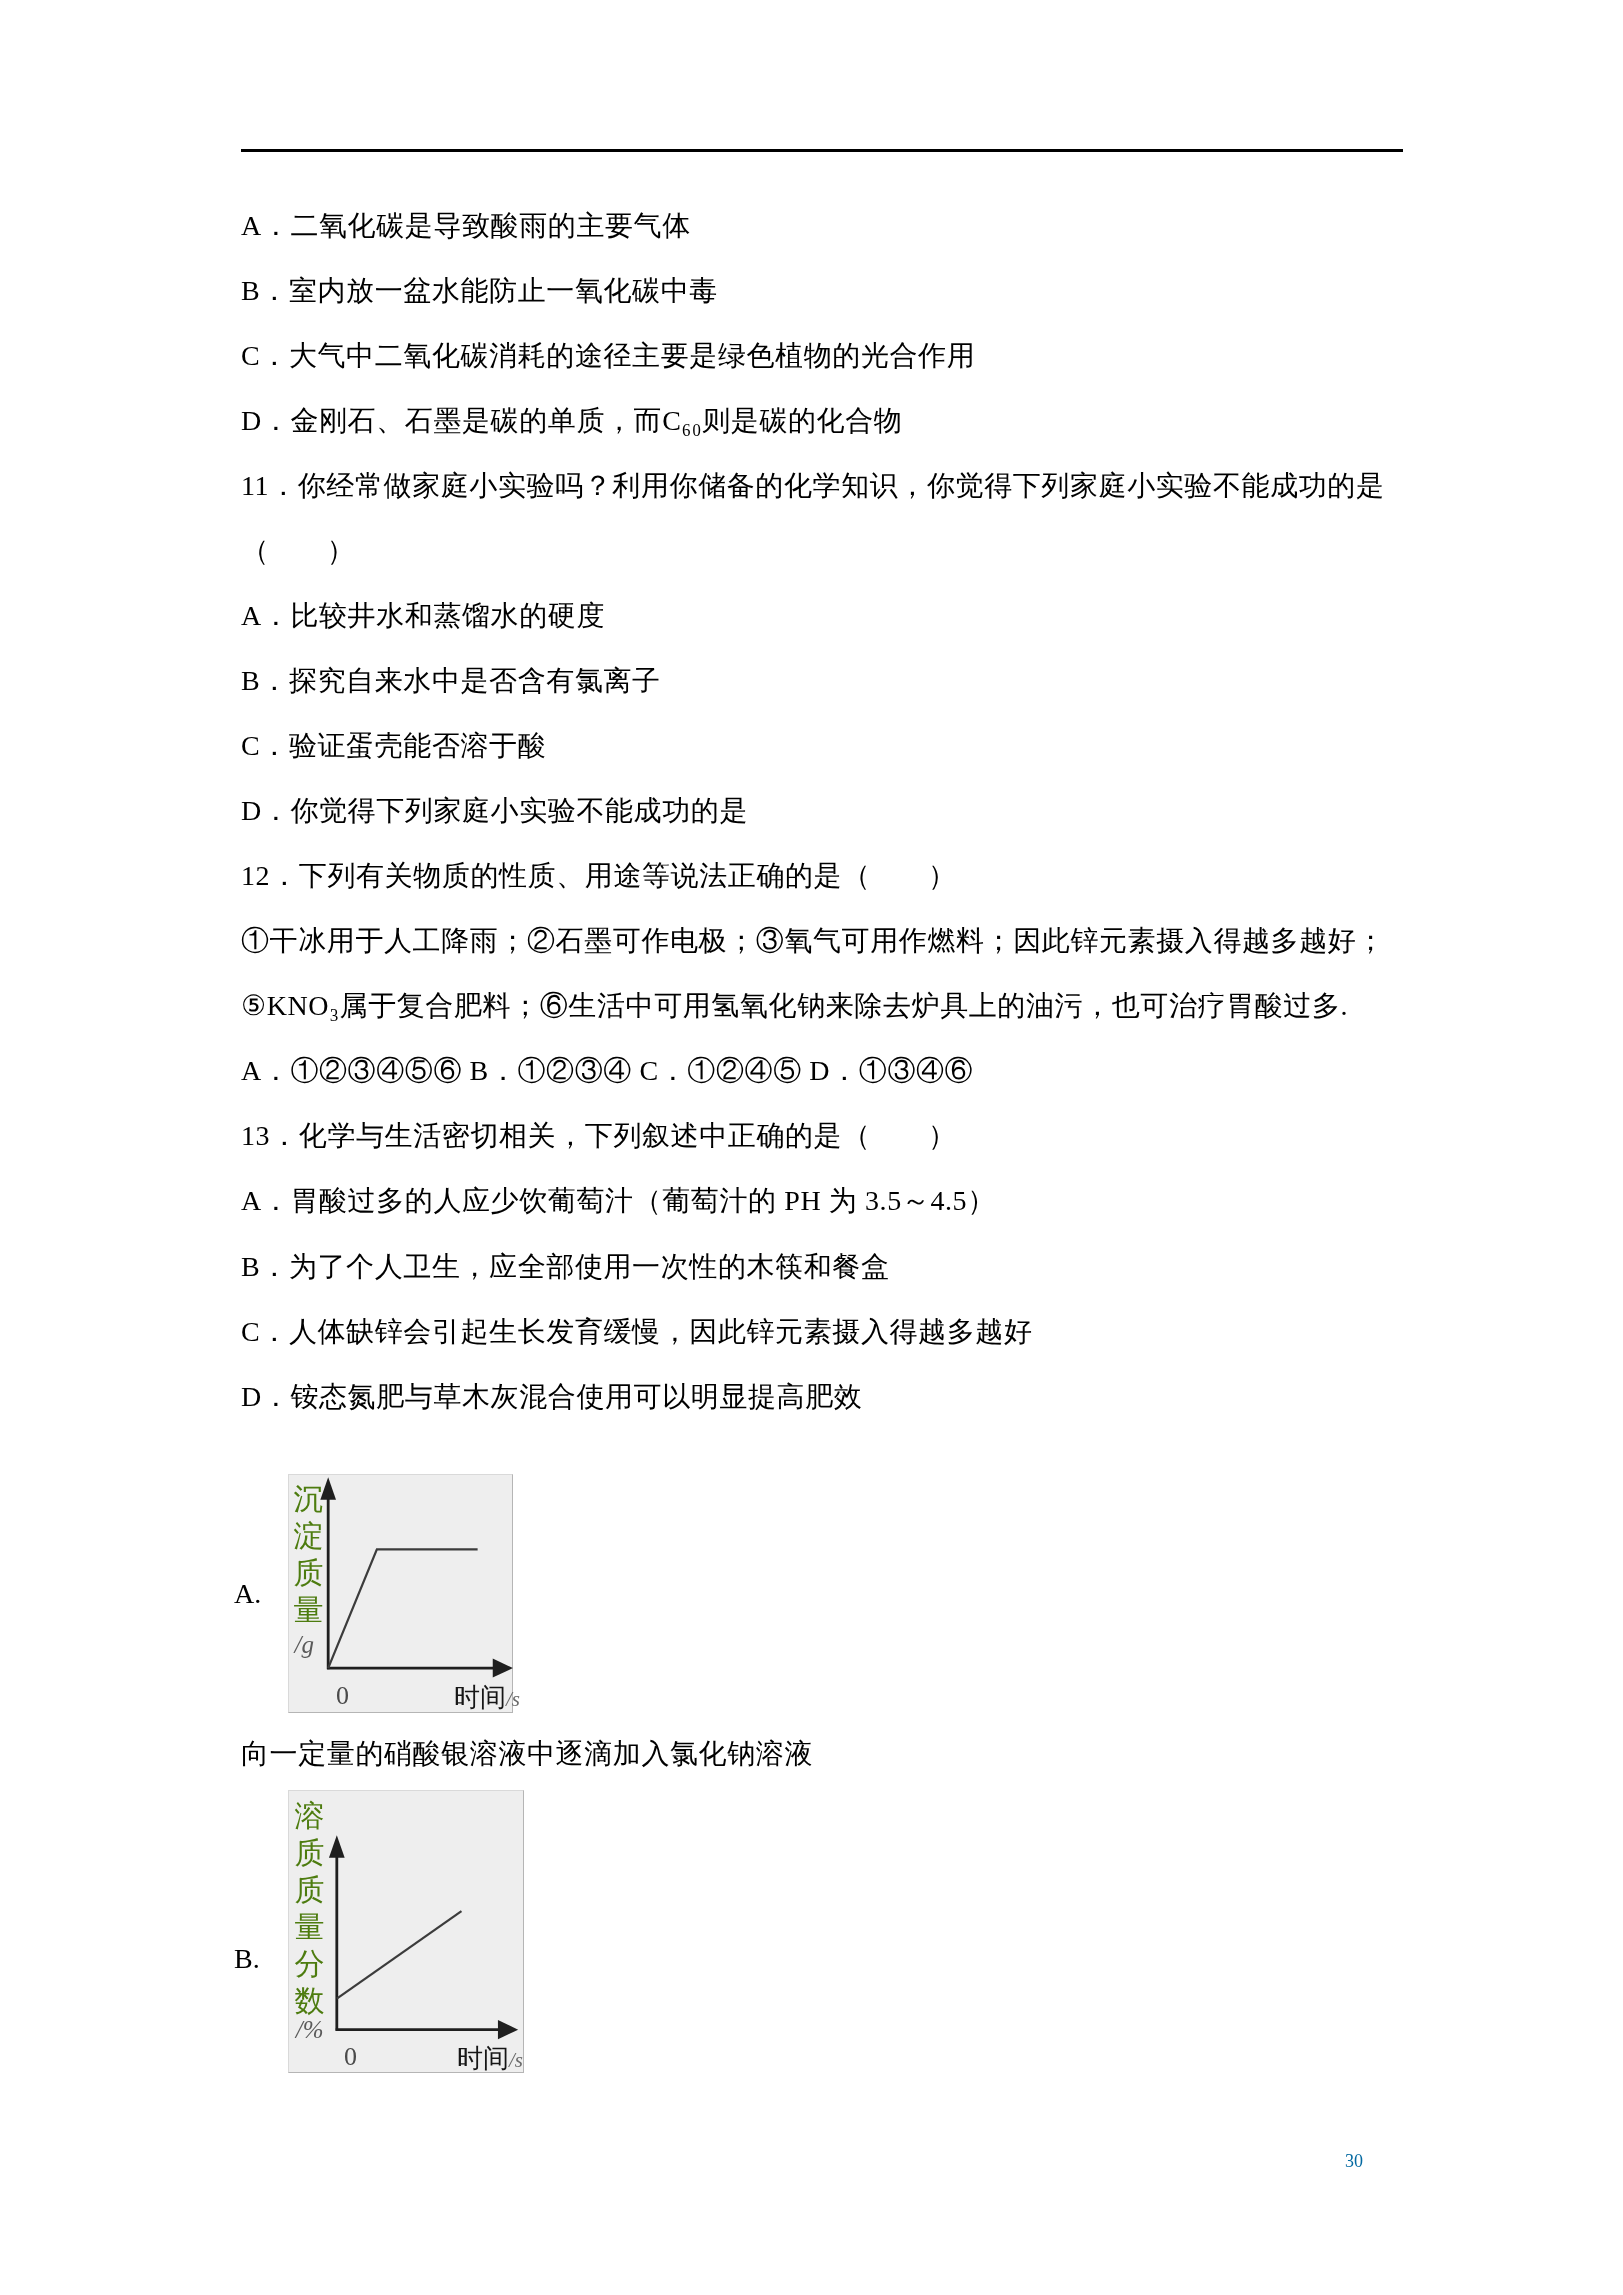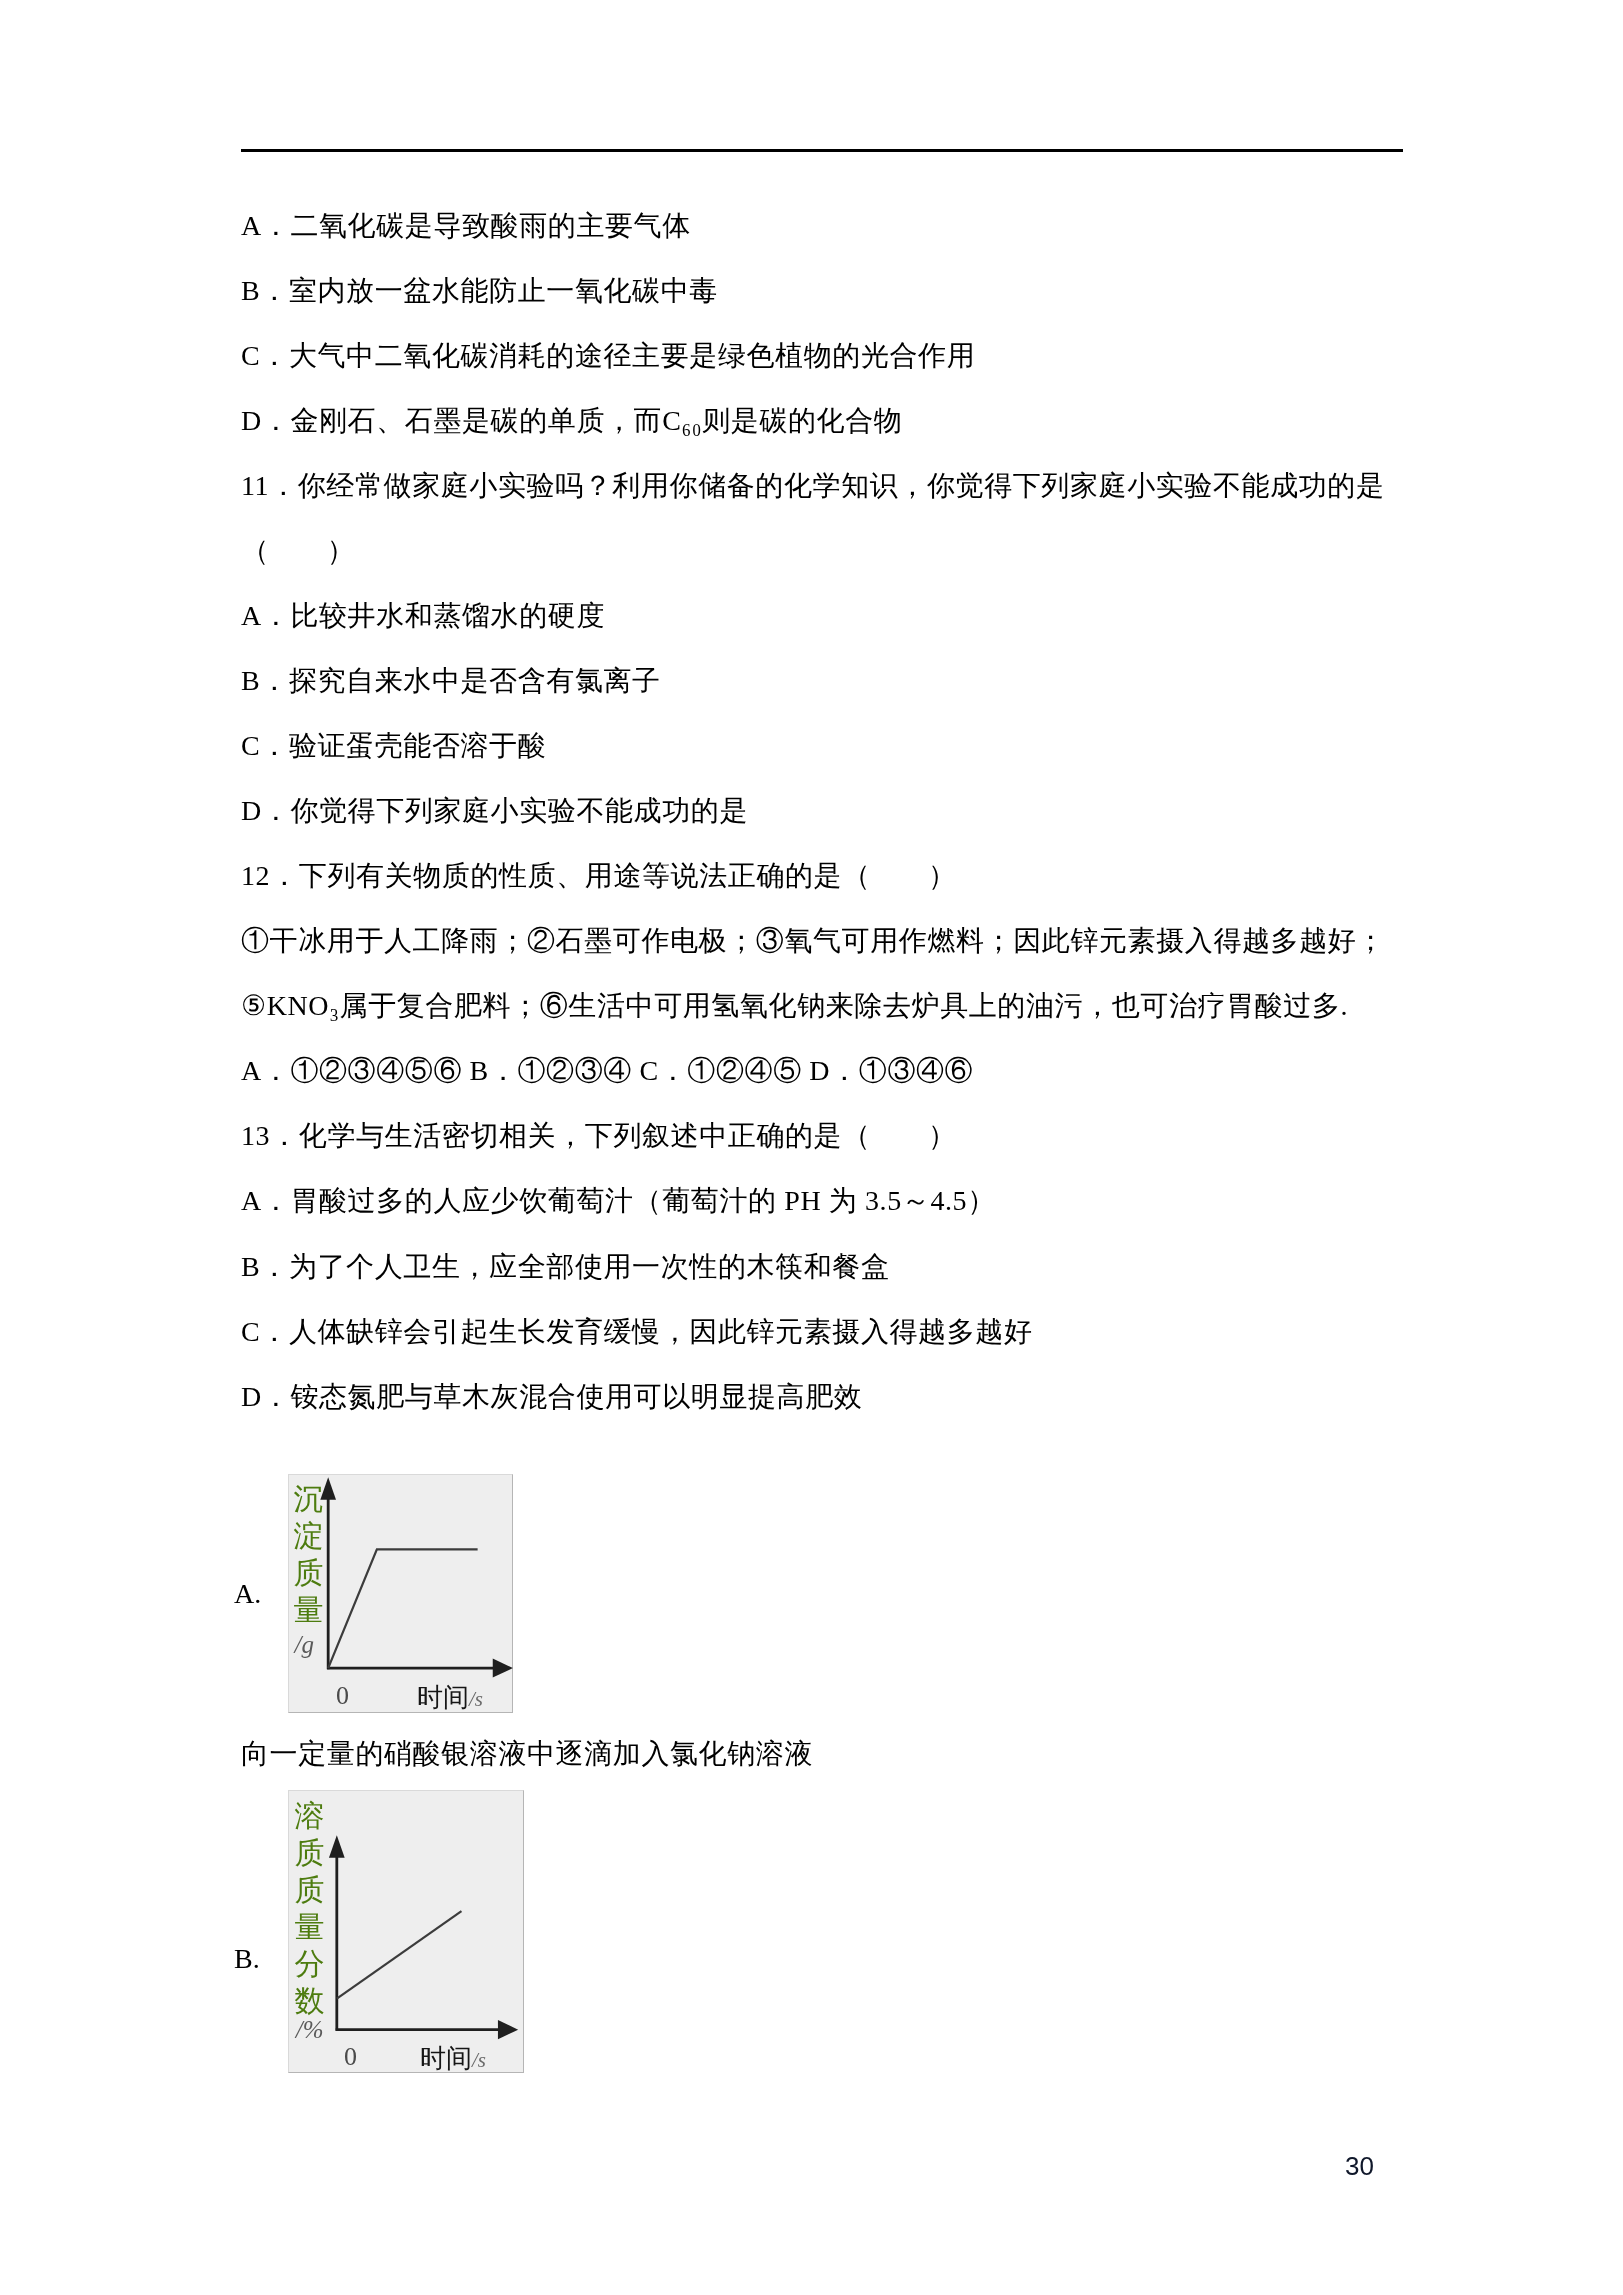--- a/index.html
+++ b/index.html
@@ -58,38 +58,39 @@
   .origin{
     position:absolute;
     font-size:26px;
     color:#4a4a4a;
   }
   .xlab{
     position:absolute;
     font-size:26px;
     color:#161616;
     white-space:pre;
+    margin-left:37px;
   }
   .xlab .unit{
     font-size:21px;
     color:#6a6a6a;
     font-style:italic;
   }
   .optlabel{
     position:absolute;
     font-size:28px;
     line-height:33px;
   }
   .pagenum{
     position:absolute;
     left:1345px;
     top:2151px;
-    font-family:Liberation Sans, sans-serif;
-    font-size:26px;
-    color:#0f172a;
+    font-family:Liberation Serif, serif;
+    font-size:18px;
+    color:#0369a1;
   }
 </style>
 </head>
 <body>
 
 <div class="page">
 
   <div class="rule"></div>
 
   <div class="tline" style="top:209px">A．二氧化碳是导致酸雨的主要气体</div>

